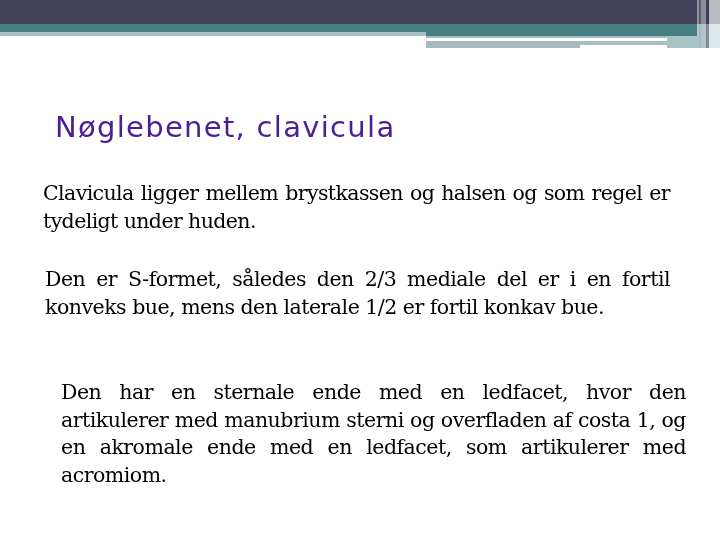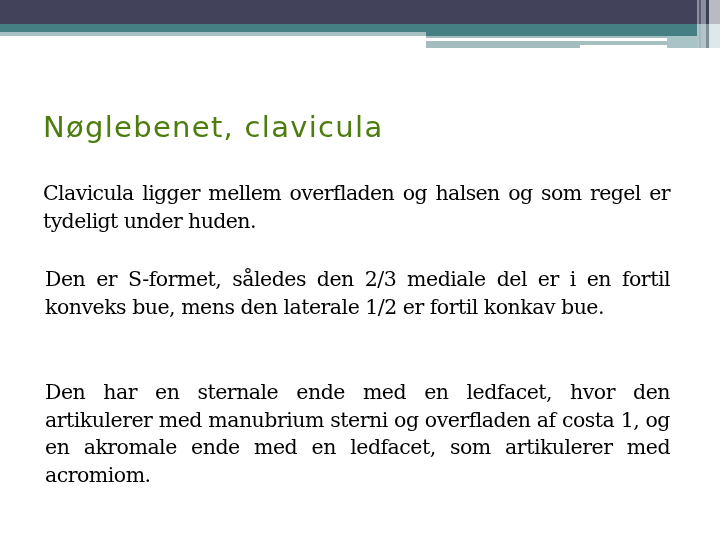--- a/index.html
+++ b/index.html
@@ -59,27 +59,27 @@
       position: absolute; left: 706px; top: 24px; width: 3px; height: 24px;
       background: #7f8c92;
     }
     .stripe-lower-right {
       position: absolute; left: 709px; top: 24px; width: 11px; height: 24px;
       background: #dce8e9;
     }
 
     .title {
       position: absolute;
-      left: 43px;
+      left: 55px;
       top: 108px;
       margin: 0;
       font-family: "DejaVu Sans", sans-serif;
       font-size: 29px;
       font-weight: normal;
-      color: #4d7c0f;
+      color: #4c1d95;
       letter-spacing: 1.3px;
       line-height: 38px;
       white-space: nowrap;
     }
     .content {
       position: absolute;
       left: 43px;
       width: 627px;
       font-family: "DejaVu Serif", serif;
       font-size: 20.5px;
@@ -87,21 +87,21 @@
       line-height: 27.5px;
       margin: 0;
     }
     .para {
       margin: 0;
       text-align: justify;
       text-align-last: left;
     }
     .p1 { top: 180px; letter-spacing: -0.6px; }
     .p2 { top: 266px; left: 45px; width: 625px; letter-spacing: -0.5px; }
-    .p3 { top: 379px; left: 45px; width: 625px; letter-spacing: -0.5px; }
+    .p3 { top: 379px; left: 61px; width: 625px; letter-spacing: -0.5px; }
   </style>
 </head>
 <body>
 
 <div>
   <div>
     <div class="topbar-navy"></div>
     <div class="topbar-teal"></div>
     <div class="topbar-teal-right"></div>
     <div class="topbar-light-left"></div>
@@ -114,16 +114,16 @@
     <div class="stripe stripe-3"></div>
     <div class="stripe stripe-4"></div>
     <div class="stripe stripe-5"></div>
     <div class="stripe-lower"></div>
     <div class="stripe-lower-dark"></div>
     <div class="stripe-lower-right"></div>
   </div>
 
   <h1 class="title">Nøglebenet, clavicula</h1>
 
-  <p class="content para p1">Clavicula ligger mellem overfladen og halsen og som regel er tydeligt under huden.</p>
+  <p class="content para p1">Clavicula ligger mellem brystkassen og halsen og som regel er tydeligt under huden.</p>
   <p class="content para p2">Den er S-formet, således den 2/3 mediale del er i en fortil konveks bue, mens den laterale 1/2 er fortil konkav bue.</p>
   <p class="content para p3">Den har en sternale ende med en ledfacet, hvor den artikulerer med manubrium sterni og overfladen af costa 1, og en akromale ende med en ledfacet, som artikulerer med acromiom.</p>
 </div>
 
 </body></html>

